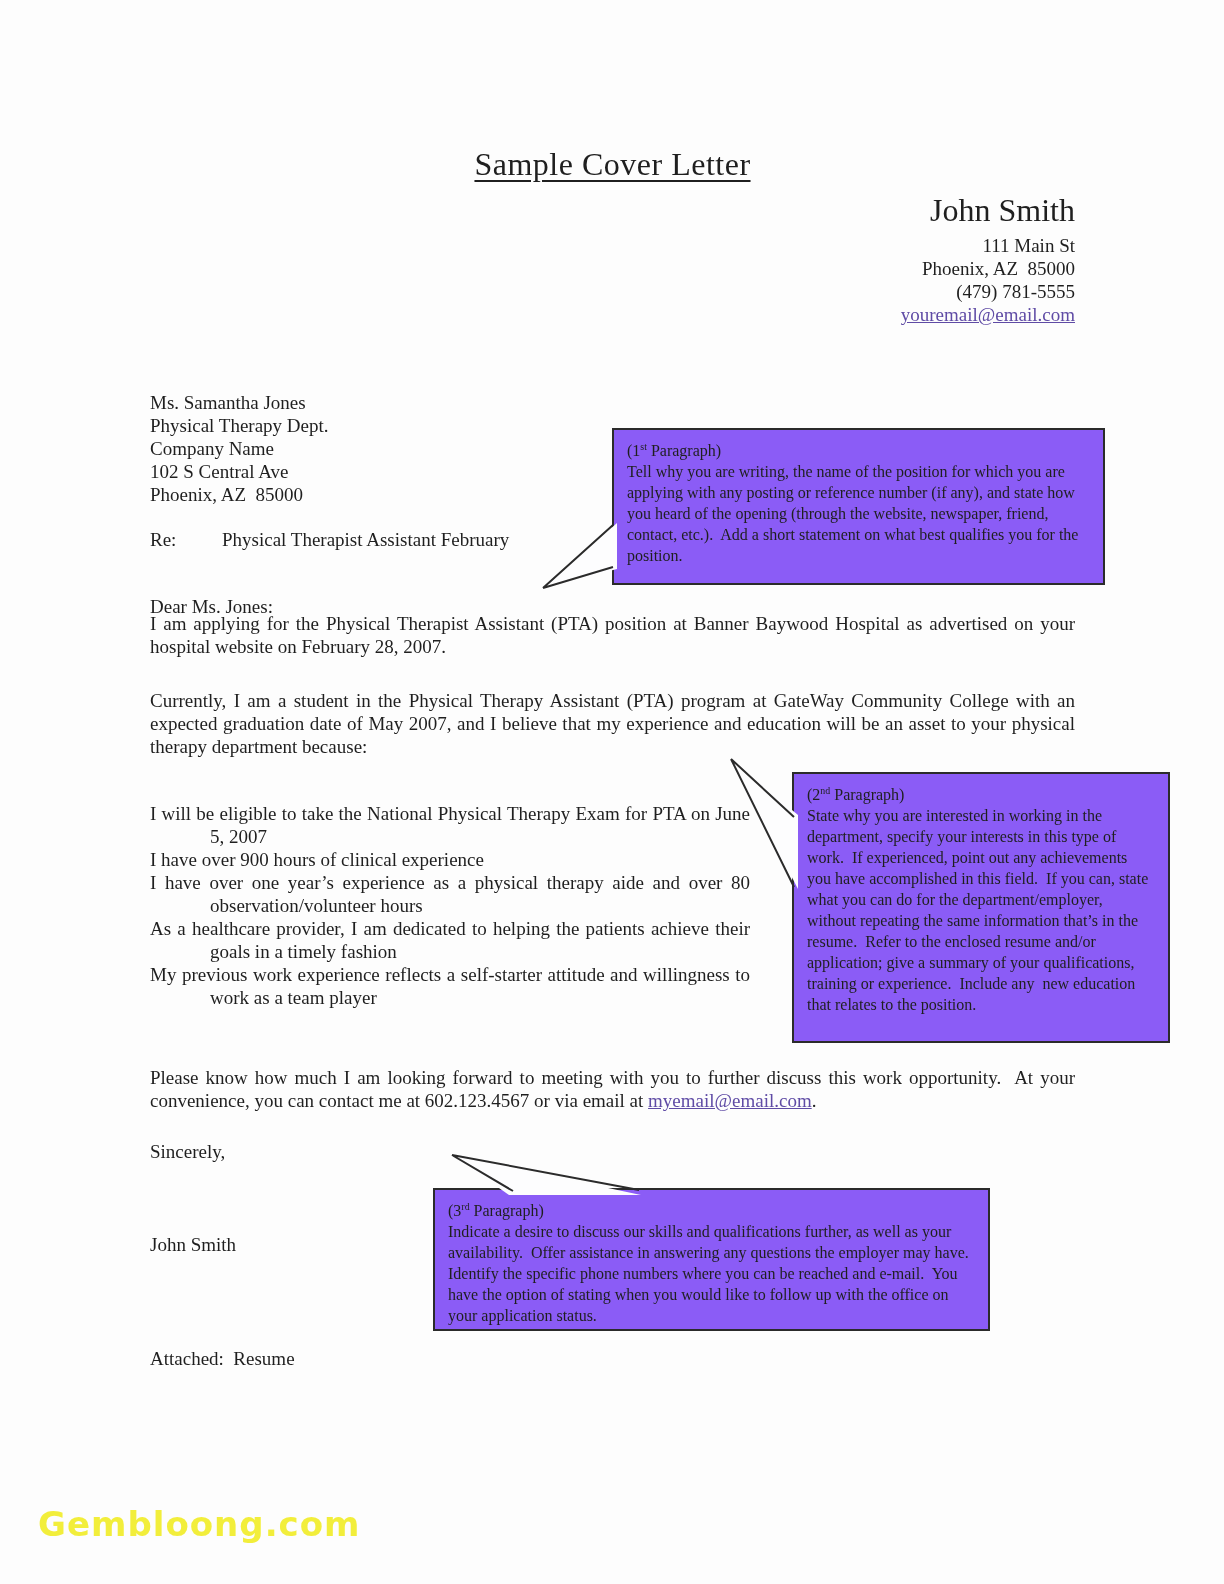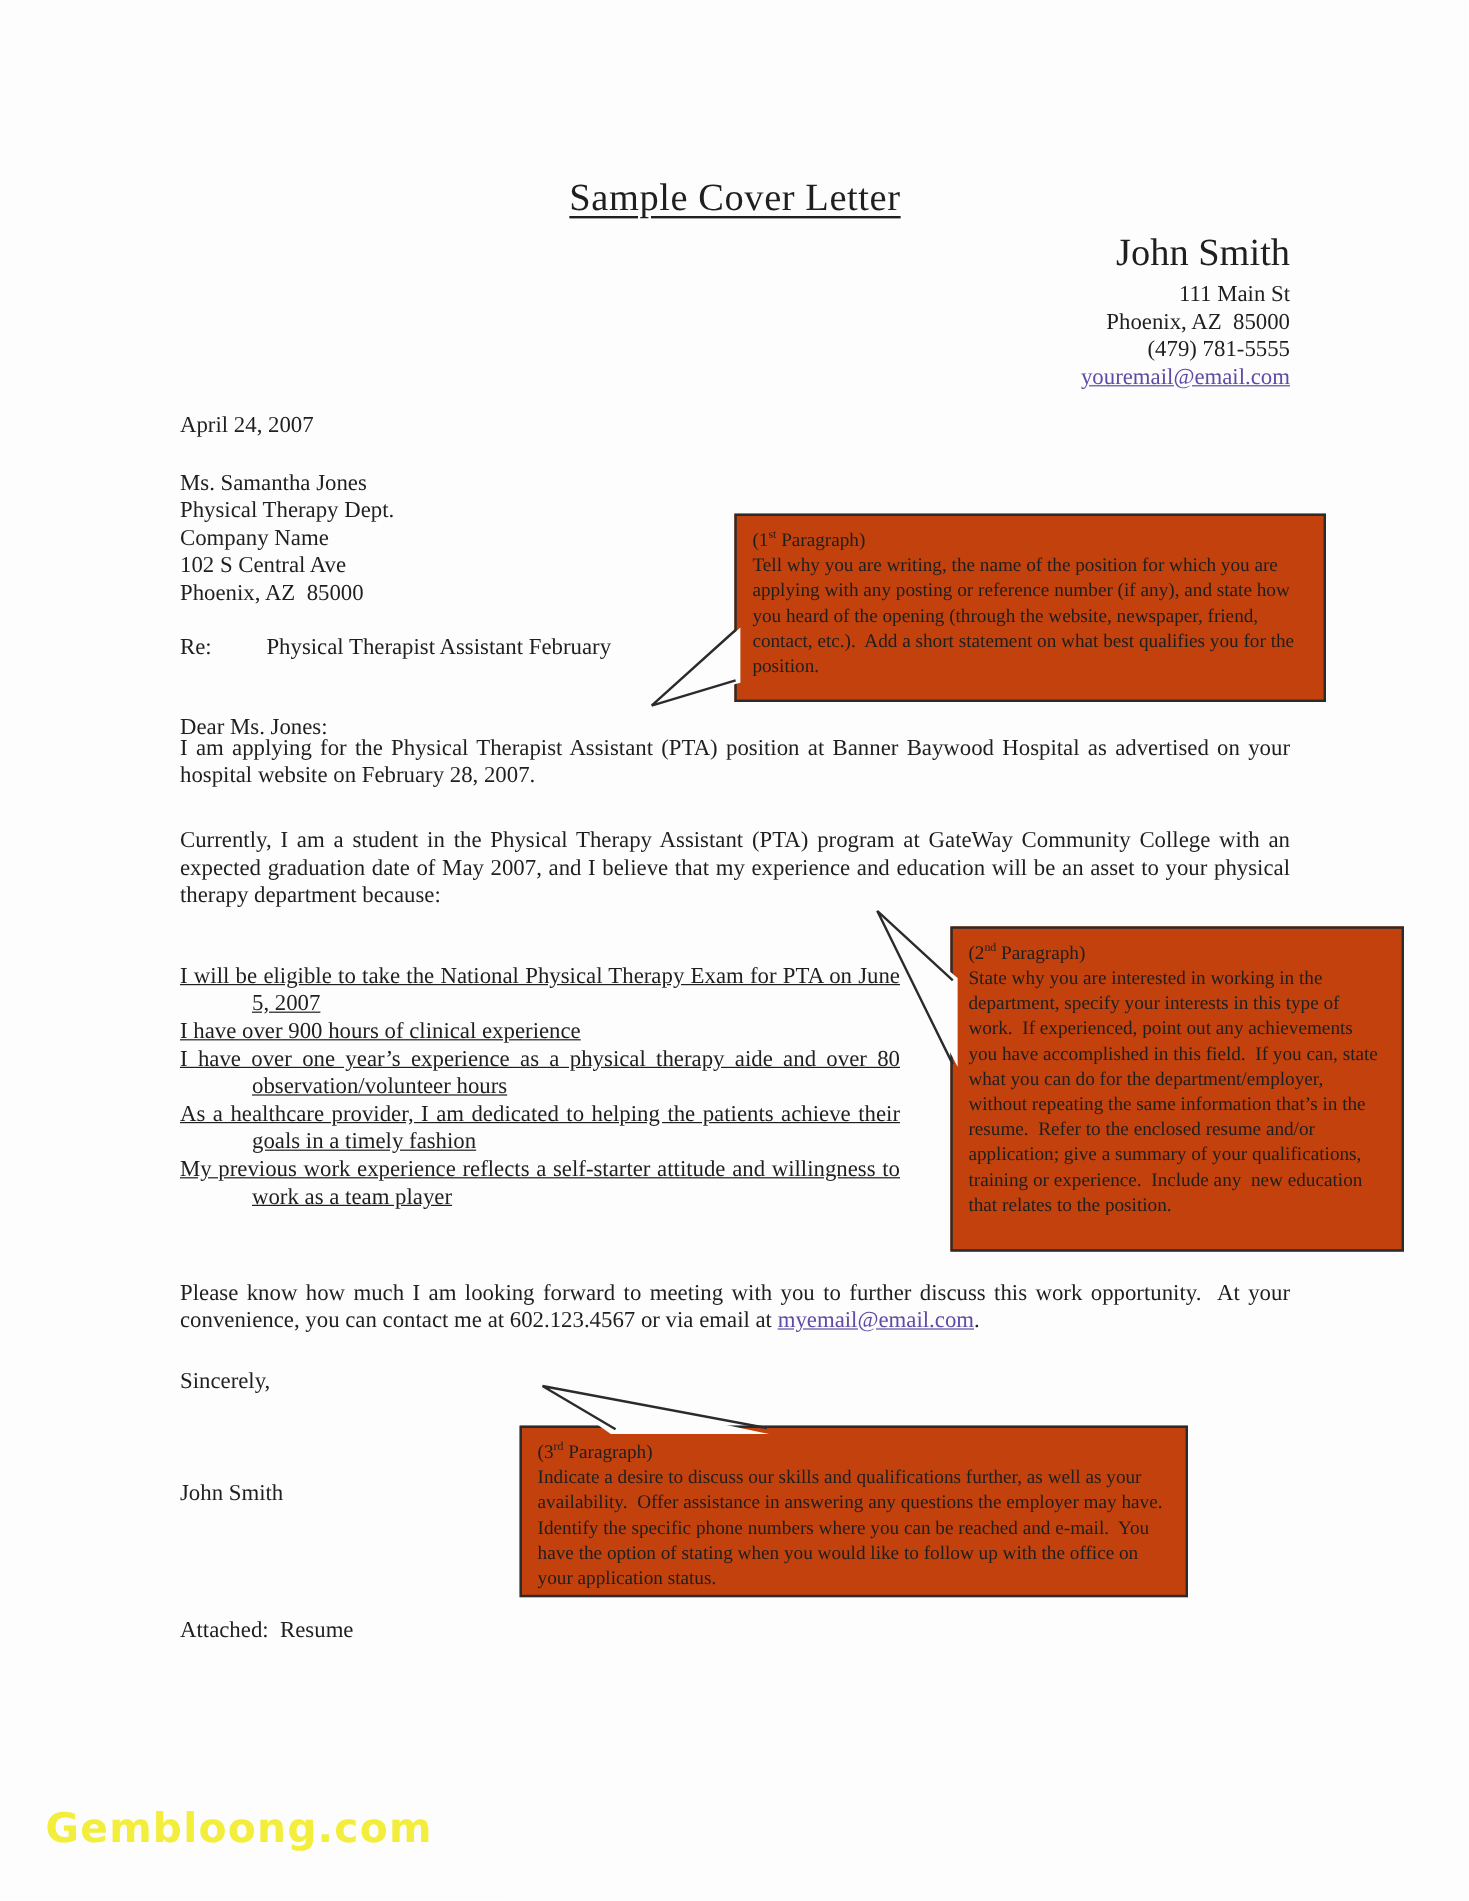--- a/index.html
+++ b/index.html
@@ -41,29 +41,28 @@
   .re-line .re-value { position: absolute; left: 72px; white-space: nowrap; }
   .salutation { top: 596px; font-size: 19px; }
   .para { font-size: 19px; line-height: 23px; text-align: justify; }
   .para1 { top: 612px; }
   .para2 { top: 689px; }
   .qual-list { top: 802px; width: 600px; font-size: 19px; line-height: 23px; }
   .qual-list .list-item {
     padding-left: 60px;
     text-indent: -60px;
     text-align: justify;
-    text-decoration: underline;
   }
   .closing { top: 1066px; }
   .valediction { top: 1141px; font-size: 19px; }
   .signature { top: 1234px; font-size: 19px; }
   .attachment { top: 1348px; font-size: 19px; }
   .callout {
     position: absolute;
-    background: #c2410c;
+    background: #8b5cf6;
     border: 2px solid var(--border);
     font-size: 16px;
     line-height: 21px;
     padding: 10px 13px;
     z-index: 2;
   }
   .callout sup { font-size: 0.62em; vertical-align: super; line-height: 0; }
   .callout-1 { left: 612px; top: 428px; width: 493px; height: 157px; }
   .callout-2 { left: 792px; top: 772px; width: 378px; height: 271px; }
   .callout-3 { left: 433px; top: 1188px; width: 557px; height: 143px; }
@@ -95,21 +94,20 @@
   </div>
 
   <div class="abs sender">
     <div class="sender-name">John Smith</div>
     <div>111 Main St</div>
     <div>Phoenix, AZ&nbsp; 85000</div>
     <div>(479) 781-5555</div>
     <div><a class="email-link">youremail@email.com</a></div>
   </div>
 
-  <div class="abs date-block">April 24, 2007</div>
 
   <div class="abs recipient">
     <div>Ms. Samantha Jones</div>
     <div>Physical Therapy Dept.</div>
     <div>Company Name</div>
     <div>102 S Central Ave</div>
     <div>Phoenix, AZ&nbsp; 85000</div>
   </div>
 
   <div class="abs re-line">

